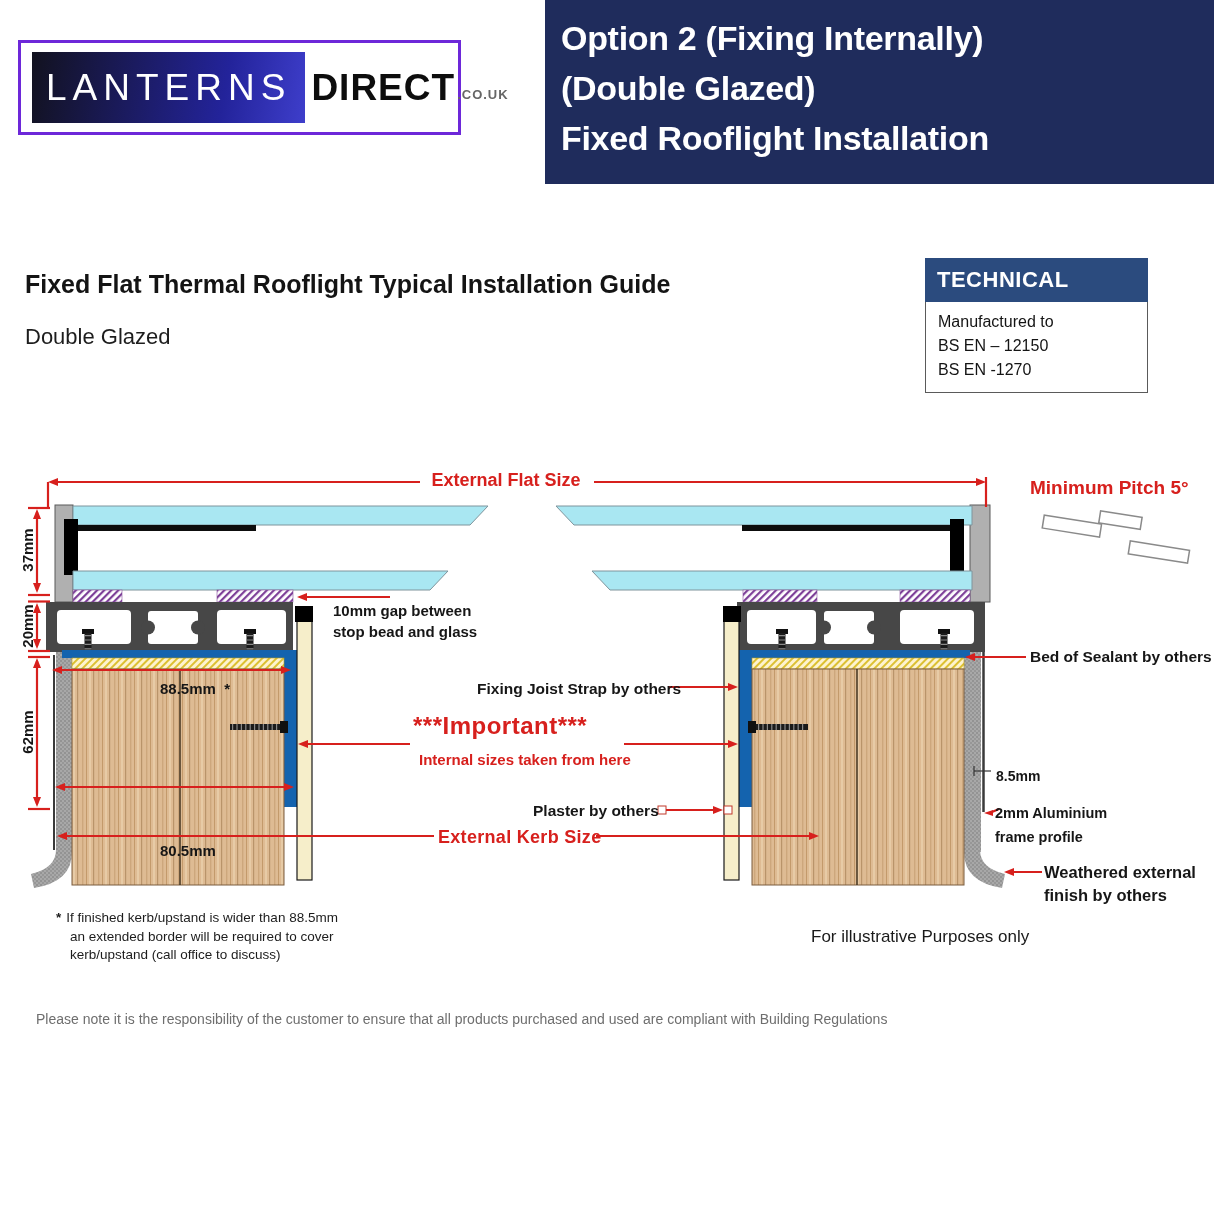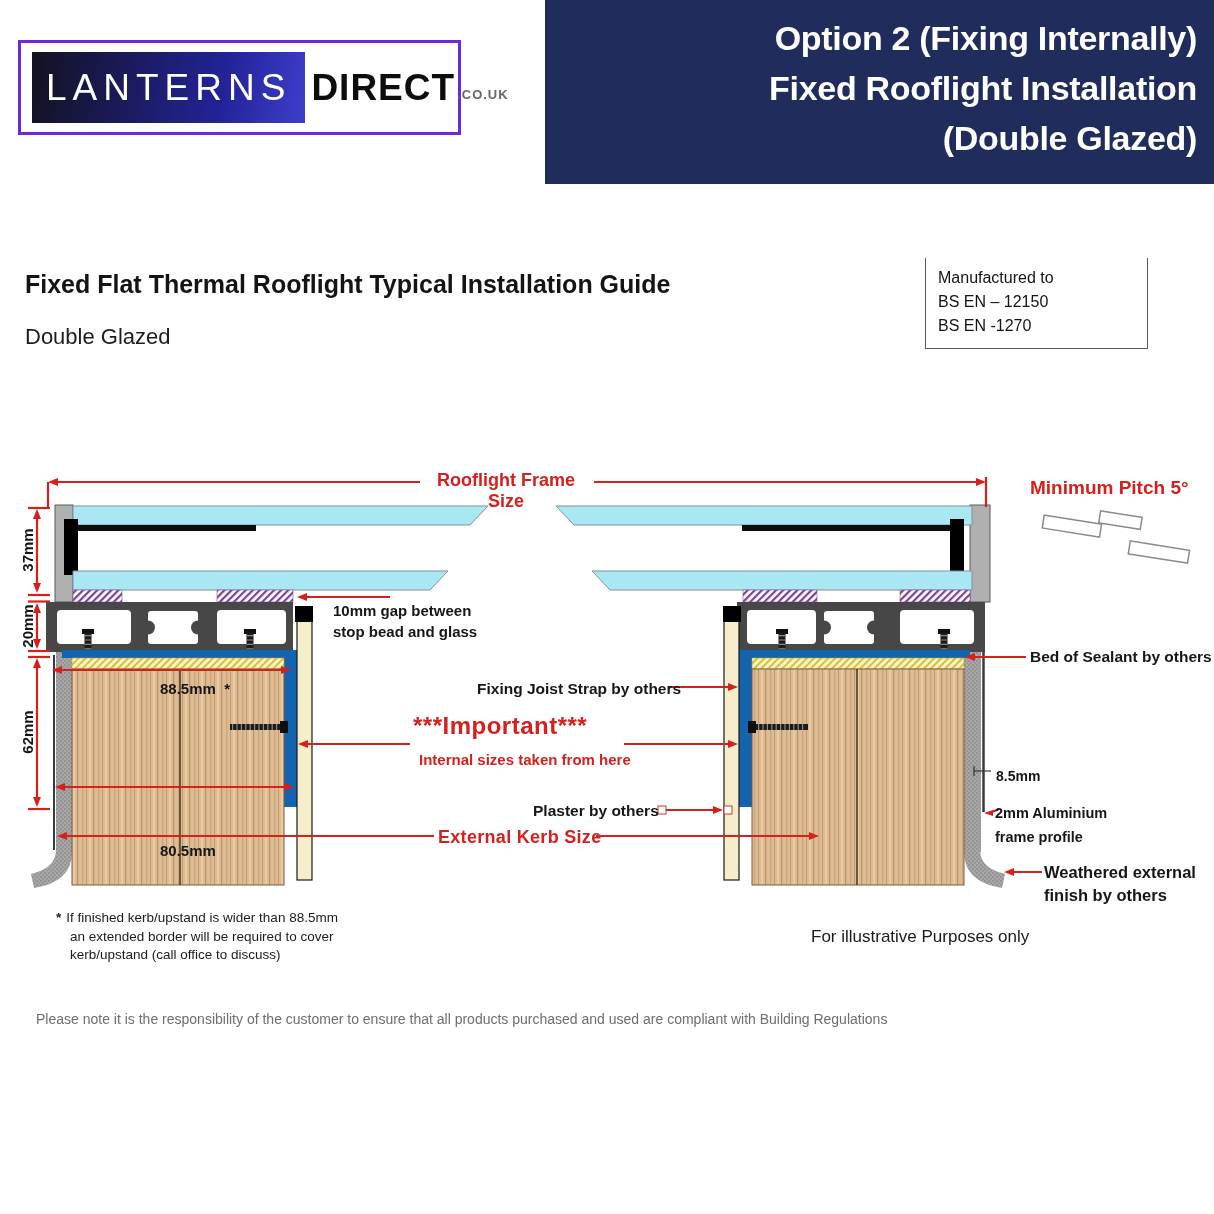--- a/index.html
+++ b/index.html
@@ -11,21 +11,21 @@
   .logo{left:18px;top:40px;width:426px;height:89px;border:3px solid #6d28d9;
         background:#fff;display:flex;align-items:center;padding:0 0 0 11px;}
   .logo-blue{display:inline-flex;align-items:center;height:71px;padding:0 14px;
         background:linear-gradient(100deg,#12121f 0%,#23239a 70%,#3e3ecb 100%);
         color:#fff;font-size:37px;letter-spacing:6px;font-weight:400;}
   .logo-dark{font-size:37px;font-weight:bold;color:#0d0d0d;letter-spacing:1px;margin-left:6px;}
   .logo-tld{font-size:13px;font-weight:bold;color:#666;align-self:center;margin:14px 0 0 2px;letter-spacing:1px;}
 
   
   .banner{left:545px;top:0;width:669px;height:184px;background:#1f2c5c;color:#fff;
-          text-align:right;box-sizing:border-box;padding:13px 17px 0 2px;
+          text-align:left;box-sizing:border-box;padding:13px 17px 0 16px;
           font-size:34px;line-height:50px;font-weight:600;letter-spacing:-0.3px;}
 
   .title{left:25px;top:270px;font-size:25px;font-weight:bold;color:#141414;}
   .subtitle{left:25px;top:324px;font-size:22px;color:#1d1d1d;}
 
   
   .tech{left:925px;top:258px;width:223px;}
   .tech-head{background:#2b4b7e;color:#fff;font-size:22px;font-weight:bold;
              padding:9px 0 9px 12px;letter-spacing:0.5px;}
   .tech-body{border:1.5px solid #5a5a5a;border-top:none;background:#fff;
@@ -53,28 +53,29 @@
 <body>
 
 <div class="abs logo">
   <span class="logo-blue">LANTERNS</span>
   <span class="logo-dark">DIRECT</span>
   <span class="logo-tld">.CO.UK</span>
 </div>
 
 <div class="abs banner">
   <div>Option 2 (Fixing Internally)</div>
+  <div>(Double Glazed)</div>
   <div>Fixed Rooflight Installation</div>
-  <div>(Double Glazed)</div>
 </div>
 
 <div class="abs title">Fixed Flat Thermal Rooflight Typical Installation Guide</div>
 <div class="abs subtitle">Double Glazed</div>
 
 <div class="abs tech">
+  <div class="tech-head">TECHNICAL</div>
   <div class="tech-body">
     <div>Manufactured to</div>
     <div>BS EN – 12150</div>
     <div>BS EN -1270</div>
   </div>
 </div>
 
 <svg class="abs" style="left:0;top:430px" width="1214" height="580" viewBox="0 430 1214 580">
   <defs>
     <pattern id="wood" width="16" height="40" patternUnits="userSpaceOnUse">
@@ -243,21 +244,21 @@
   <g fill="#fff" stroke="#c0392b" stroke-width="1">
     <rect x="658" y="806" width="8" height="8"></rect>
     <rect x="724" y="806" width="8" height="8"></rect>
   </g>
   <g stroke="#333" stroke-width="1.2">
     <line x1="974" y1="766" x2="974" y2="776"></line>
     <line x1="974" y1="771" x2="991" y2="771"></line>
   </g>
 </svg>
 
-<div class="abs ext-frame red">Rooflight Frame Size</div>
+<div class="abs ext-frame red">External Flat Size</div>
 <div class="abs min-pitch red">Minimum Pitch 5°</div>
 
 <div class="abs vlabel" style="left:-3px;top:542px">37mm</div>
 <div class="abs vlabel" style="left:-3px;top:618px">20mm</div>
 <div class="abs vlabel" style="left:-3px;top:724px">62mm</div>
 
 <div class="abs lbl" style="left:333px;top:600px">
   <div>10mm gap between</div>
   <div>stop bead and glass</div>
 </div>

